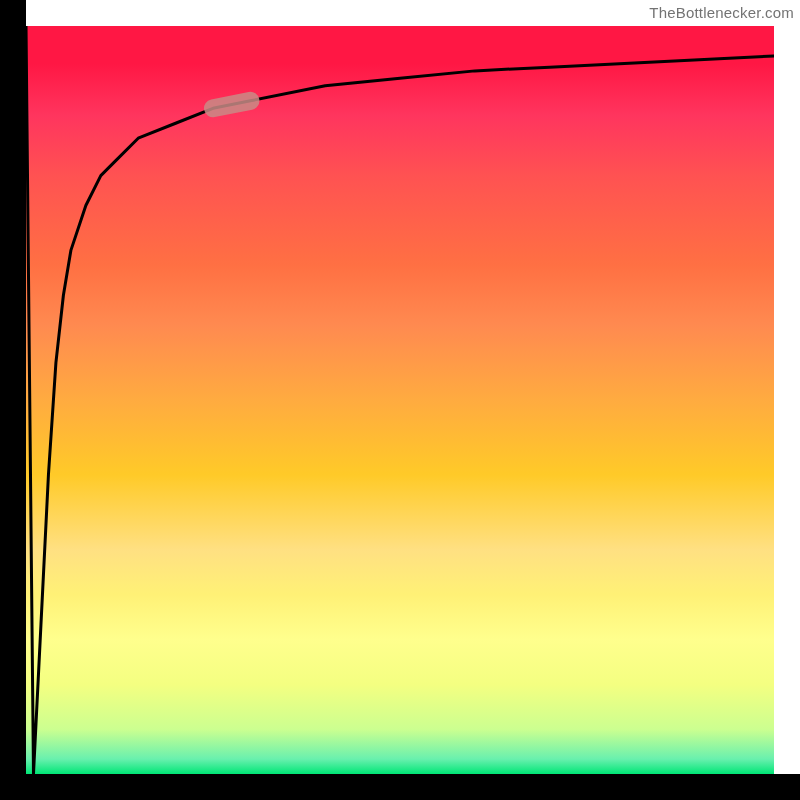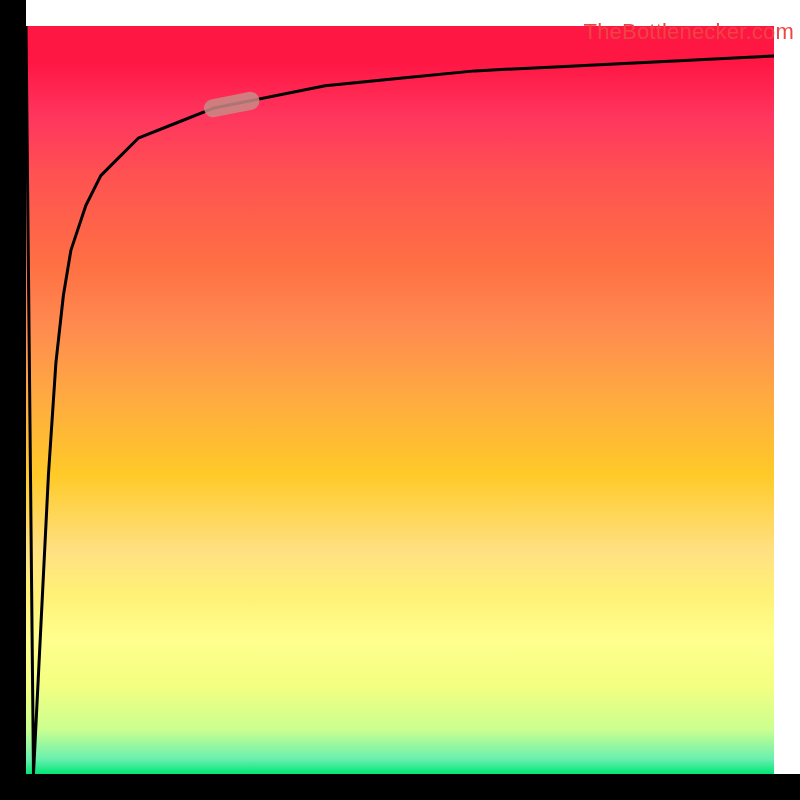--- a/index.html
+++ b/index.html
@@ -58,25 +58,25 @@
   svg.curve {
     position: absolute;
     left: 26px;
     top: 26px;
     width: 748px;
     height: 748px;
     pointer-events: none;
   }
   .watermark {
     position: absolute;
-    top: 19px;
+    top: 4px;
     right: 6px;
     font-family: Arial, Helvetica, sans-serif;
-    font-size: 22px;
-    color: #ef4444;
+    font-size: 15px;
+    color: #737373;
     letter-spacing: 0.2px;
   }
 </style>
 </head>
 <body>
 
 <div class="chart-container">
   <div class="plot-area"></div>
   <div class="axis-left"></div>
   <div class="axis-bottom"></div>

